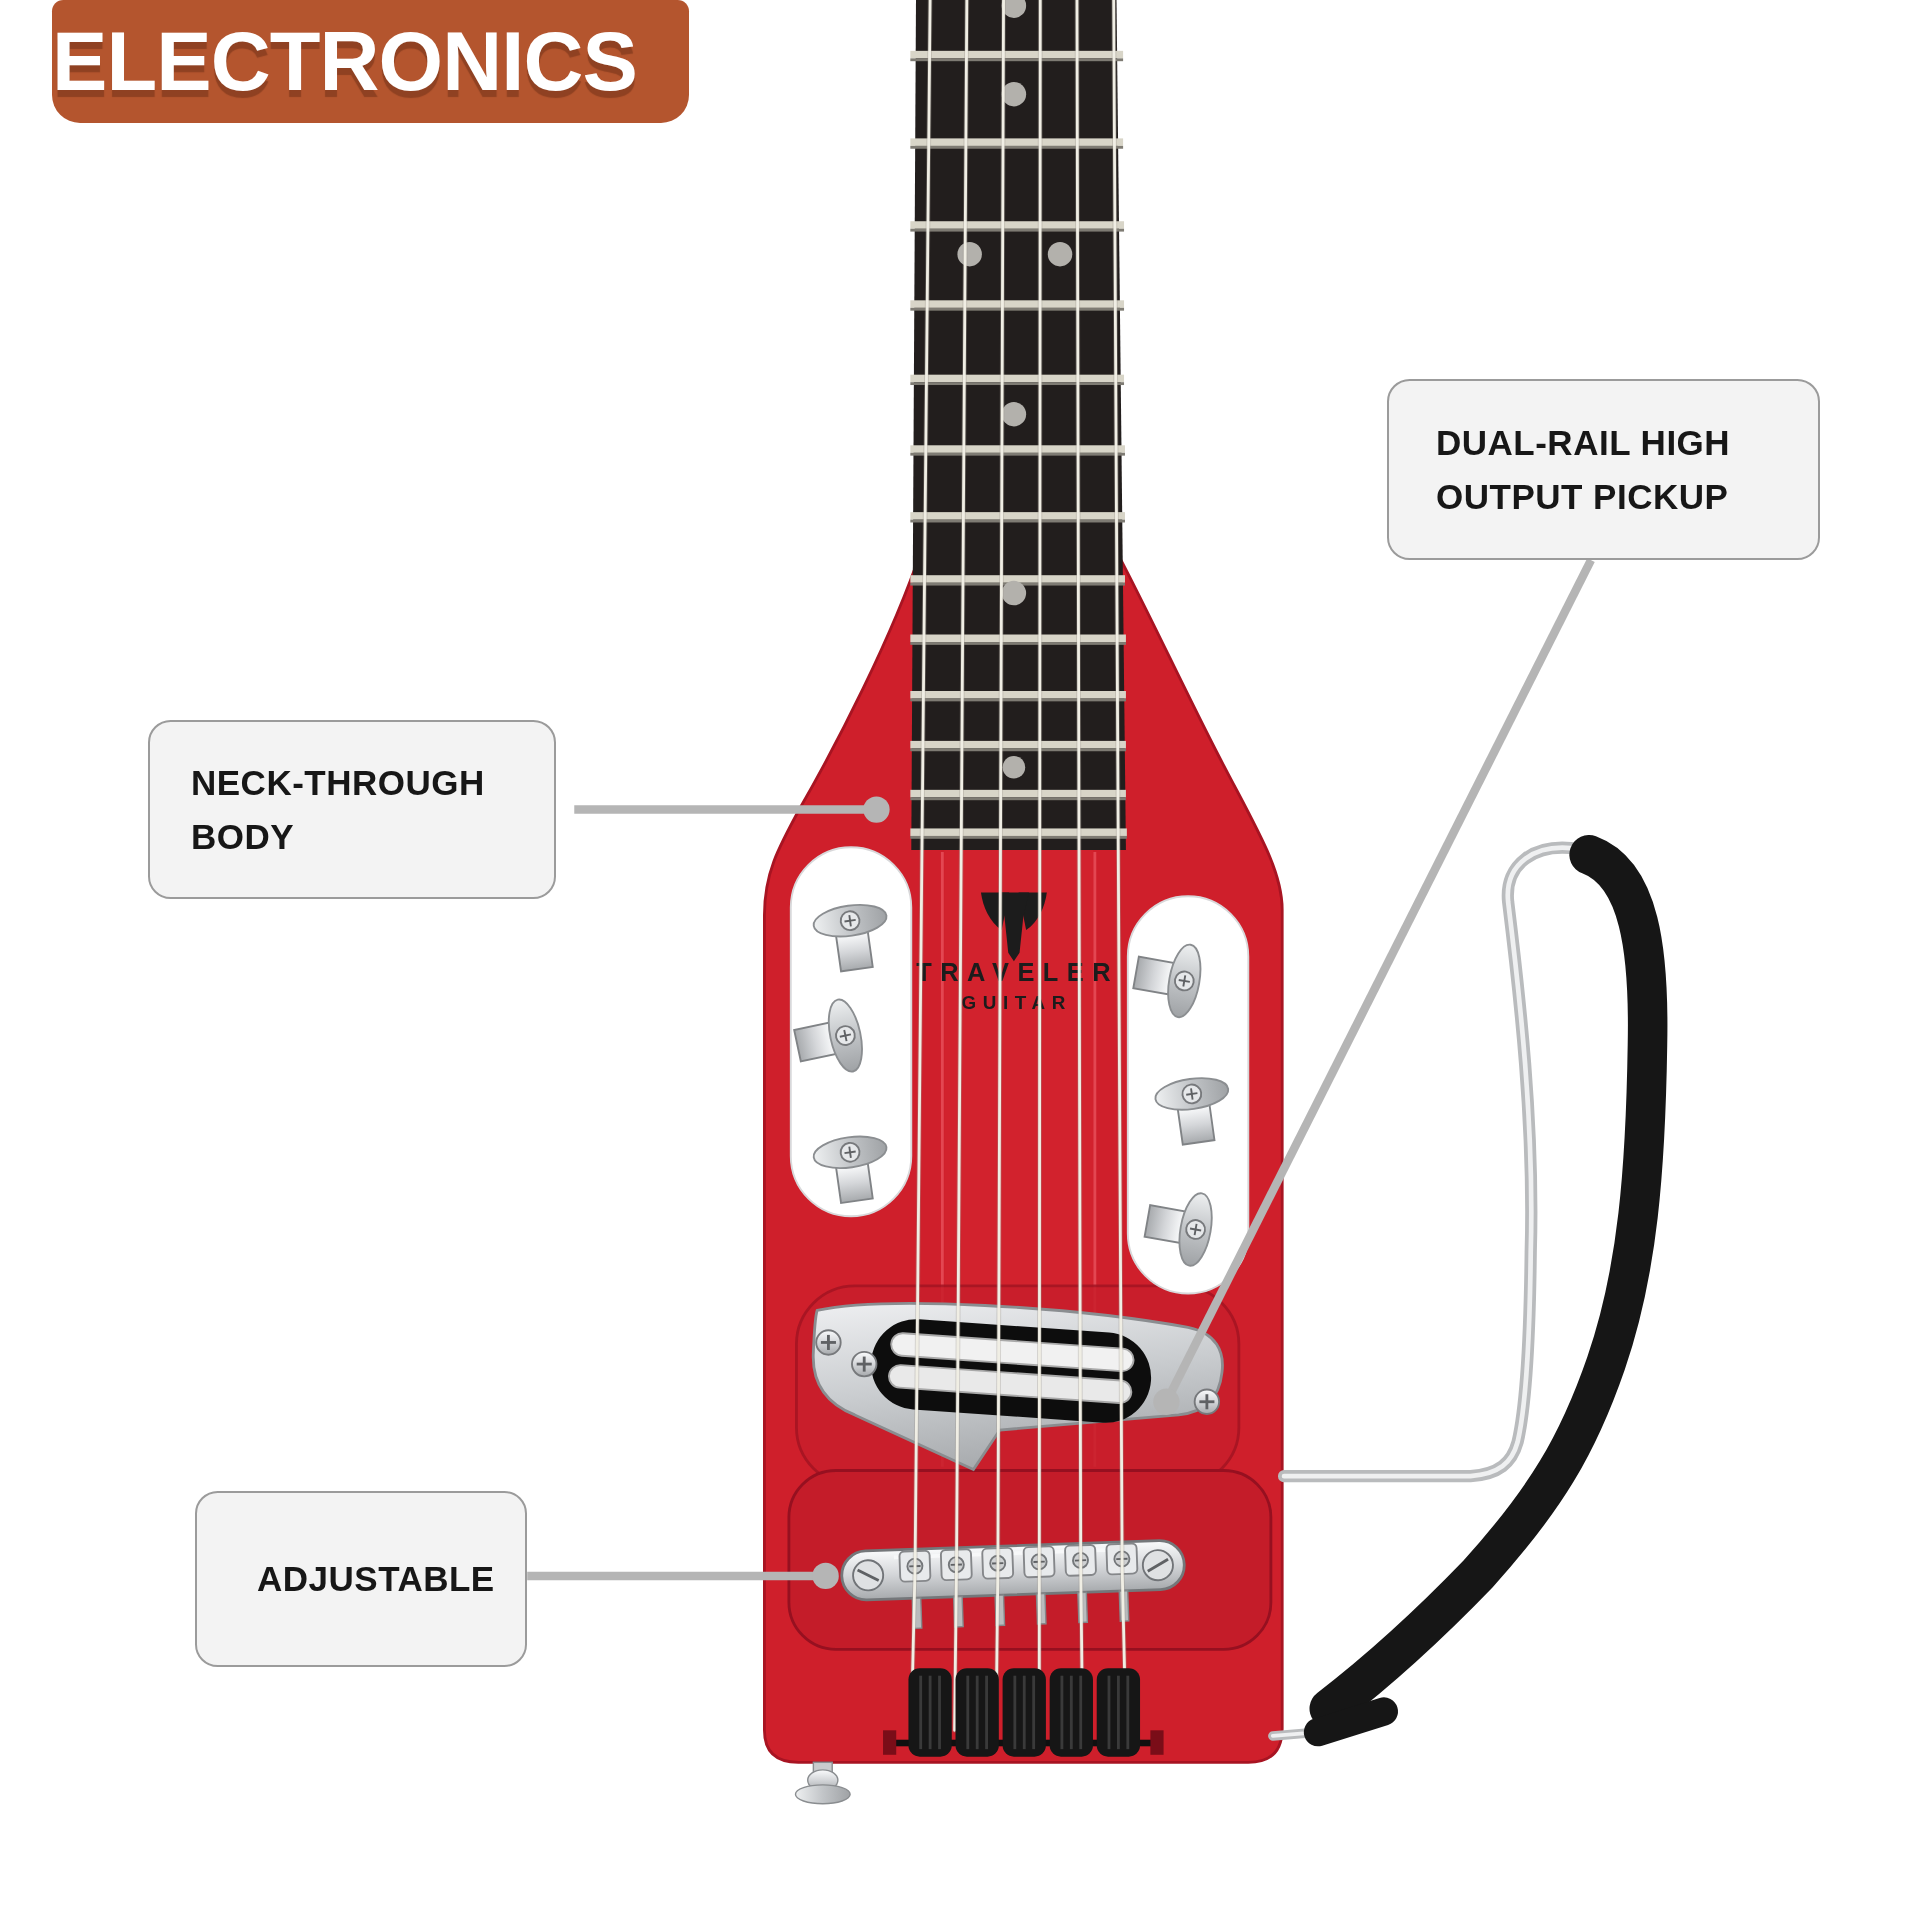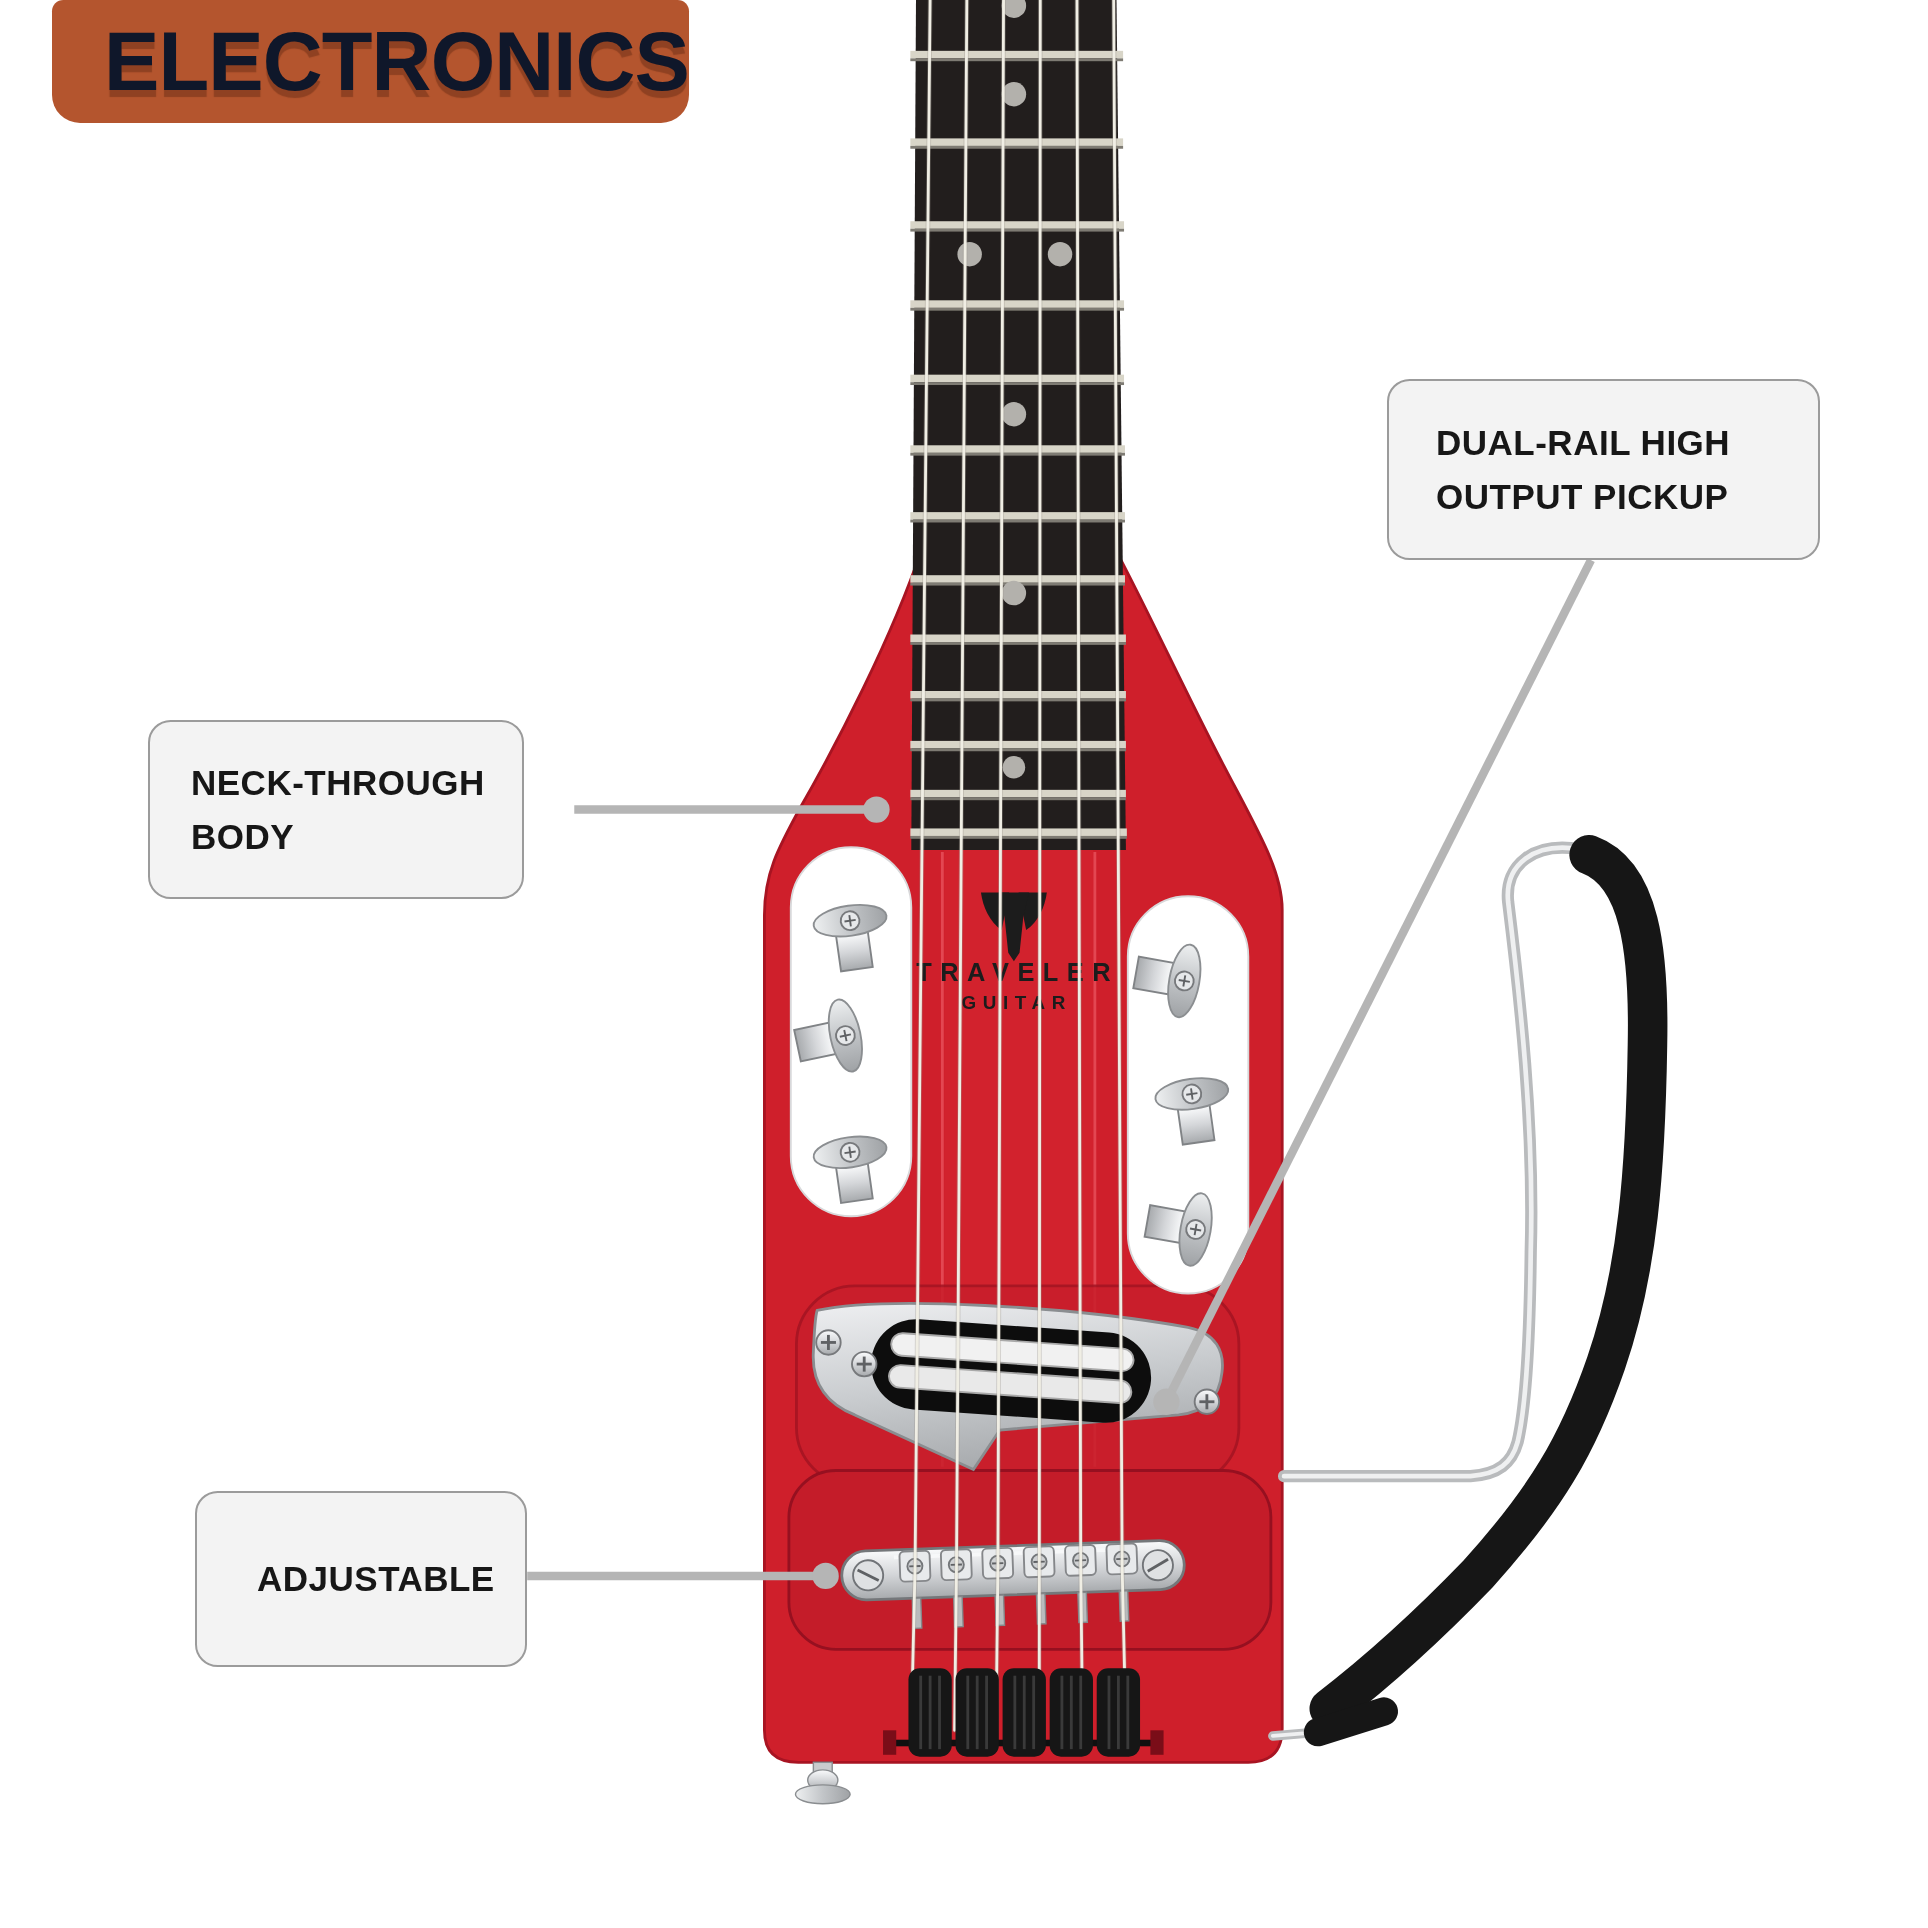--- a/index.html
+++ b/index.html
@@ -4,32 +4,32 @@
 <style>
   html,body{margin:0;padding:0;background:#ffffff;}
   .canvas{
     position:relative;width:1928px;height:1928px;background:#ffffff;overflow:hidden;
     font-family:"Liberation Sans",sans-serif;
   }
   .guitar-svg{position:absolute;left:0;top:0;width:1928px;height:1928px;}
   .header-badge{
     position:absolute;left:52px;top:0;width:637px;height:123px;
     background:#b4552e;border-radius:11.3px 11.3px 28px 28px;
-    display:flex;align-items:center;justify-content:flex-end;
-    color:#0f172a;font-weight:bold;font-size:83px;letter-spacing:-0.9px;
+    display:flex;align-items:center;justify-content:flex-start;
+    color:#ffffff;font-weight:bold;font-size:83px;letter-spacing:-0.9px;
     text-shadow:0 6.6px 0.9px rgba(60,20,5,0.30);
   }
   .callout{
     position:absolute;background:#f3f3f3;border:2.8px solid #9b9b9b;border-radius:22.6px;
     box-sizing:border-box;display:flex;flex-direction:column;justify-content:center;
     color:#171717;font-weight:bold;font-size:35px;line-height:54px;letter-spacing:0.5px;
   }
   .callout span{display:block;white-space:nowrap;}
   .callout-pickup{left:1387px;top:379px;width:433px;height:181px;padding-left:47px;}
-  .callout-neck{left:148px;top:720px;width:376px;height:179px;padding-left:41px;}
+  .callout-neck{left:148px;top:720px;width:408px;height:179px;padding-left:41px;}
   .callout-bridge{left:195px;top:1491px;width:332px;height:176px;padding-left:60px;}
 </style>
 </head>
 <body>
 
 <div class="canvas">
 
 <svg class="guitar-svg" viewBox="0 0 2048 2048" xmlns="http://www.w3.org/2000/svg">
   <defs>
     <linearGradient id="silverV" x1="0" y1="0" x2="0" y2="1">

